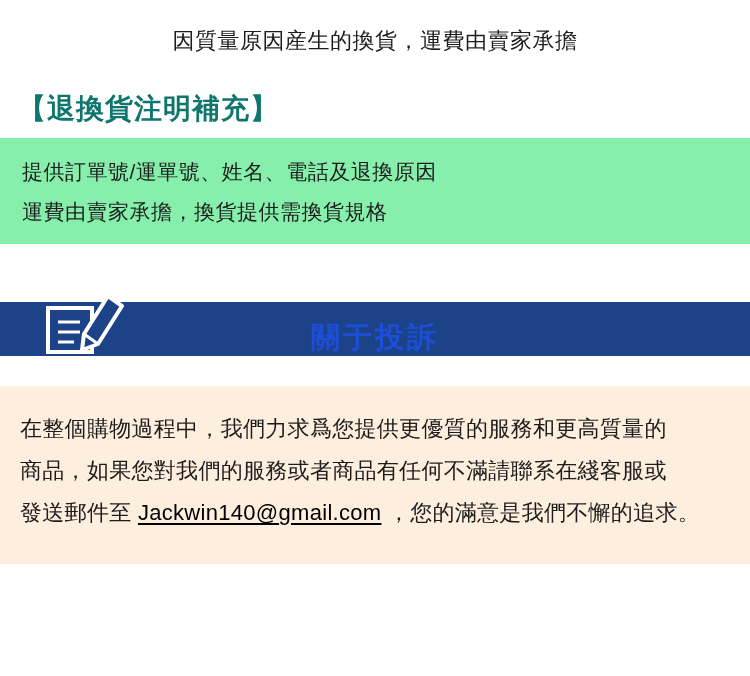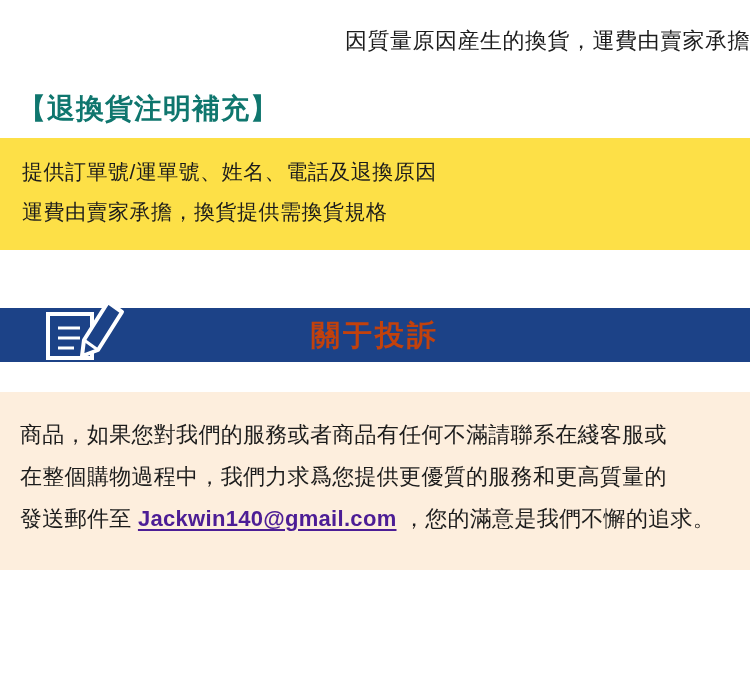--- a/index.html
+++ b/index.html
@@ -21,37 +21,37 @@
   }
 
   
   .policy-lines {
     padding: 18px 0 0 0;
   }
   .policy-line {
     font-size: 22px;
     line-height: 46px;
     color: #1c1c1c;
-    text-align: right;
+    text-align: center;
     letter-spacing: 0.5px;
   }
 
   
   .bracket-heading {
     margin: 26px 0 10px 18px;
     font-size: 28px;
     font-weight: bold;
     color: #0f766e;
     letter-spacing: 1px;
   }
 
   
   .note-box {
-    background: #fde047;
-    padding: 14px 22px 18px 22px;
+    background: #86efac;
+    padding: 14px 22px 12px 22px;
     margin: 8px 0 0 0;
   }
   .note-line {
     font-size: 21px;
     line-height: 40px;
     color: #1c1c1c;
     letter-spacing: 0.5px;
   }
 
   
@@ -64,26 +64,26 @@
     position: absolute;
     left: 0;
     top: 6px;
     width: 750px;
     height: 54px;
     background: #1c4287;
   }
   .banner-title {
     position: absolute;
     left: 0;
-    top: 6px;
+    top: 14px;
     width: 750px;
     height: 54px;
     line-height: 54px;
     text-align: center;
-    color: #c2410c;
+    color: #1d4ed8;
     font-size: 29px;
     font-weight: bold;
     letter-spacing: 3px;
   }
   .pencil-icon {
     position: absolute;
     left: 40px;
     top: -14px;
     width: 86px;
     height: 86px;
@@ -95,24 +95,23 @@
     margin-top: 18px;
     padding: 22px 20px 30px 20px;
   }
   .closing-line {
     font-size: 22px;
     line-height: 42px;
     color: #1c1c1c;
     letter-spacing: 0.3px;
   }
   .email {
-    color: #4c1d95;
+    color: #000000;
     text-decoration: underline;
     text-underline-offset: 3px;
-    font-weight: bold;
   }
 </style>
 </head>
 <body>
 
 <div class="page">
 
   <div class="policy-lines">
     <div class="policy-line">因質量原因産生的換貨，運費由賣家承擔</div>
   </div>
@@ -133,18 +132,18 @@
         <path d="M18 40 H40" stroke="#ffffff" stroke-width="3"></path>
         <path d="M18 50 H40" stroke="#ffffff" stroke-width="3"></path>
         <path d="M18 60 H34" stroke="#ffffff" stroke-width="3"></path>
         <path d="M44 52 L68 14 L82 24 L58 62 L42 68 Z" fill="#1c4287" stroke="#ffffff" stroke-width="4" stroke-linejoin="round"></path>
         <path d="M44 52 L58 62" stroke="#ffffff" stroke-width="3"></path>
       </svg>
     </span>
   </div>
 
   <div class="closing-box">
+    <div class="closing-line">在整個購物過程中，我們力求爲您提供更優質的服務和更高質量的</div>
     <div class="closing-line">商品，如果您對我們的服務或者商品有任何不滿請聯系在綫客服或</div>
-    <div class="closing-line">在整個購物過程中，我們力求爲您提供更優質的服務和更高質量的</div>
     <div class="closing-line"><span>發送郵件至 </span><span class="email">Jackwin140@gmail.com</span><span> ，您的滿意是我們不懈的追求。</span></div>
   </div>
 
 </div>
 
 </body></html>

